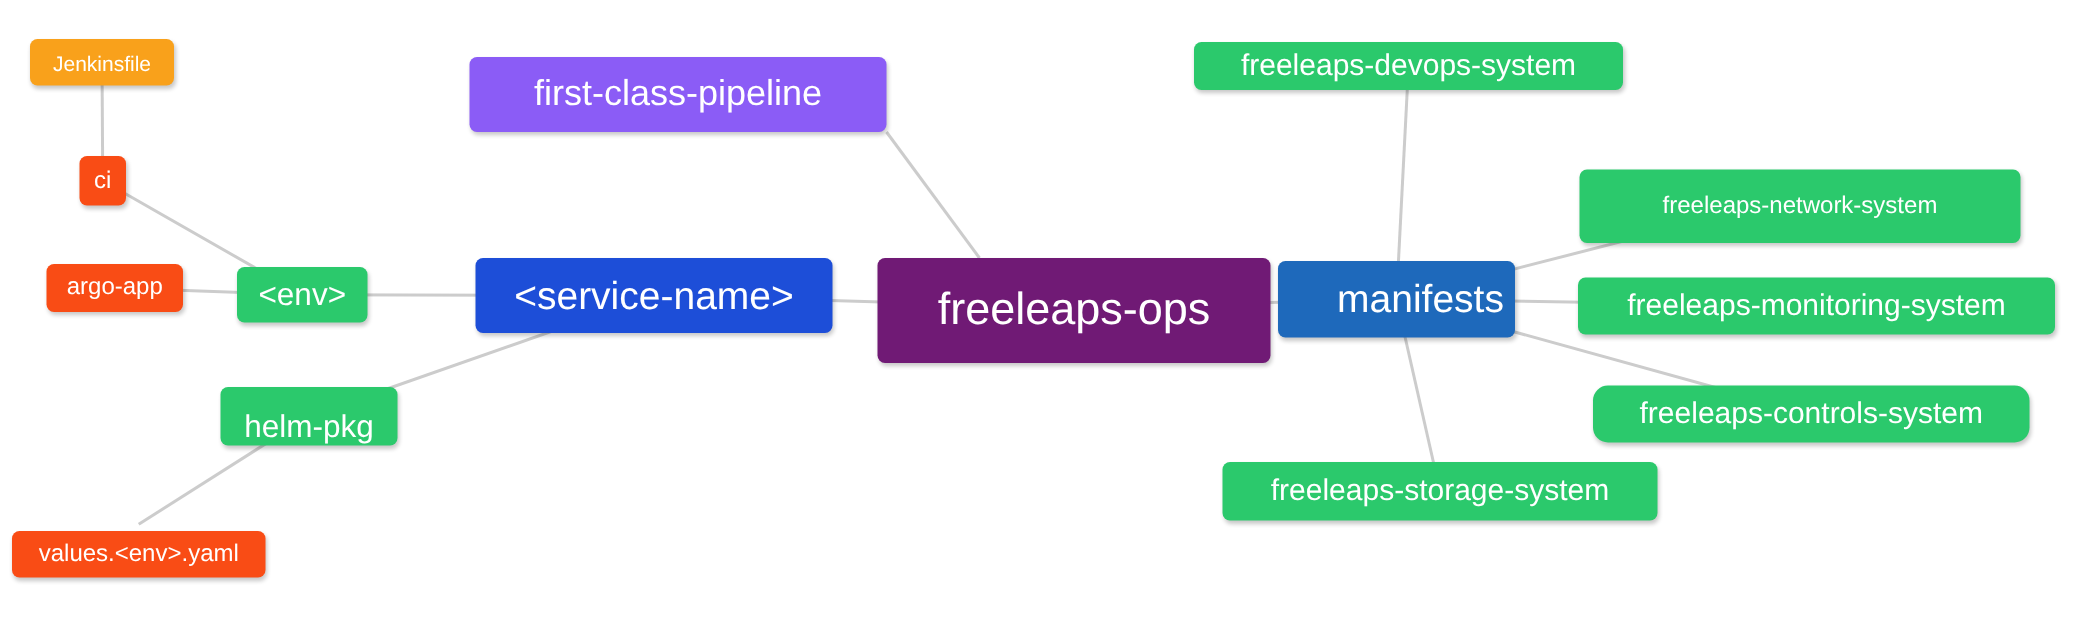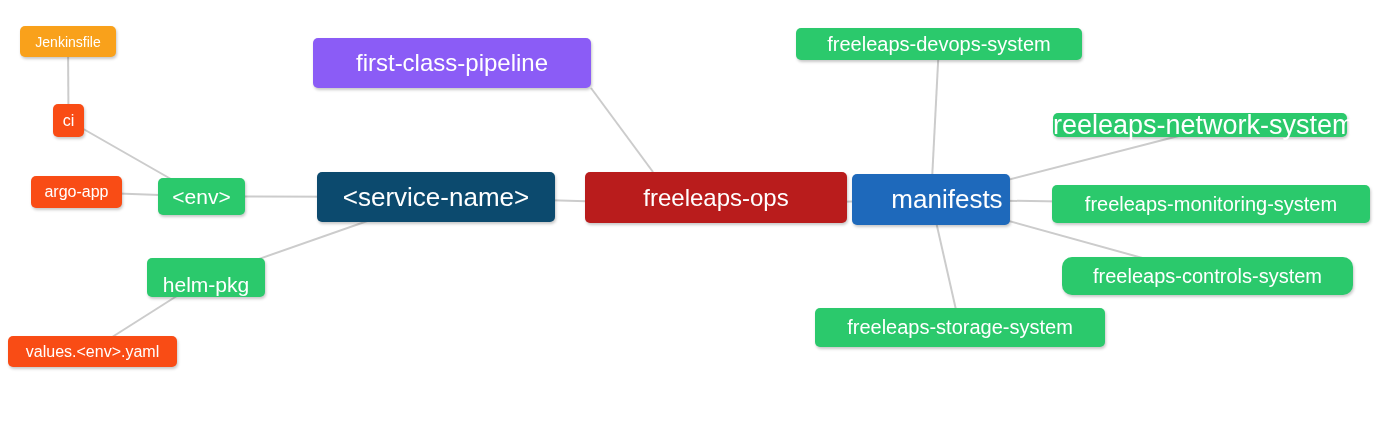--- a/index.html
+++ b/index.html
@@ -59,39 +59,39 @@
     </div>
     <div class="node" style="left: 31px; top: 176px; width: 91px; height: 32px; font-size: 16px; background: rgb(249, 76, 21);">
       <span>argo-app</span>
     </div>
     <div class="node" style="left: 158px; top: 178px; width: 87px; height: 37px; font-size: 21px; background: rgb(43, 201, 108);">
       <span>&lt;env&gt;</span>
     </div>
     <div class="node" style="left: 147px; top: 258px; width: 118px; height: 39px; font-size: 21px; background: rgb(43, 201, 108); align-items: flex-end;">
       <span>helm-pkg</span>
     </div>
-    <div class="node" style="left: 8px; top: 336px; width: 169px; height: 31px; font-size: 16px; background: rgb(249, 76, 21);">
+    <div class="node" style="left: 8px; top: 354px; width: 169px; height: 31px; font-size: 16px; background: rgb(249, 76, 21);">
       <span>values.&lt;env&gt;.yaml</span>
     </div>
     <div class="node" style="left: 313px; top: 38px; width: 278px; height: 50px; font-size: 24px; background: #8b5cf6;">
       <span>first-class-pipeline</span>
     </div>
-    <div class="node" style="left: 317px; top: 172px; width: 238px; height: 50px; font-size: 26px; background: #0c4a6e;">
+    <div class="node" style="left: 317px; top: 172px; width: 238px; height: 50px; font-size: 26px; background: #1d4ed8;">
       <span>&lt;service-name&gt;</span>
     </div>
-    <div class="node" style="left: 585px; top: 172px; width: 262px; height: 51px; font-size: 24px; background: #b91c1c;">
+    <div class="node" style="left: 585px; top: 172px; width: 262px; height: 70px; font-size: 30px; background: #701a75;">
       <span>freeleaps-ops</span>
     </div>
     <div class="node" style="left: 852px; top: 174px; width: 158px; height: 51px; font-size: 26px; background: rgb(30, 105, 187); padding-left: 32px;">
       <span>manifests</span>
     </div>
     <div class="node" style="left: 796px; top: 28px; width: 286px; height: 32px; font-size: 20px; background: rgb(43, 201, 108);">
       <span>freeleaps-devops-system</span>
     </div>
-    <div class="node" style="left: 1053px; top: 113px; width: 294px; height: 24px; font-size: 27px; background: rgb(43, 201, 108);">
+    <div class="node" style="left: 1053px; top: 113px; width: 294px; height: 49px; font-size: 16px; background: rgb(43, 201, 108);">
       <span>freeleaps-network-system</span>
     </div>
     <div class="node" style="left: 1052px; top: 185px; width: 318px; height: 38px; font-size: 20px; background: rgb(43, 201, 108);">
       <span>freeleaps-monitoring-system</span>
     </div>
     <div class="node" style="left: 1062px; top: 257px; width: 291px; height: 38px; font-size: 20px; background: rgb(43, 201, 108); border-radius: 10px;">
       <span>freeleaps-controls-system</span>
     </div>
     <div class="node" style="left: 815px; top: 308px; width: 290px; height: 39px; font-size: 20px; background: rgb(43, 201, 108);">
       <span>freeleaps-storage-system</span>

